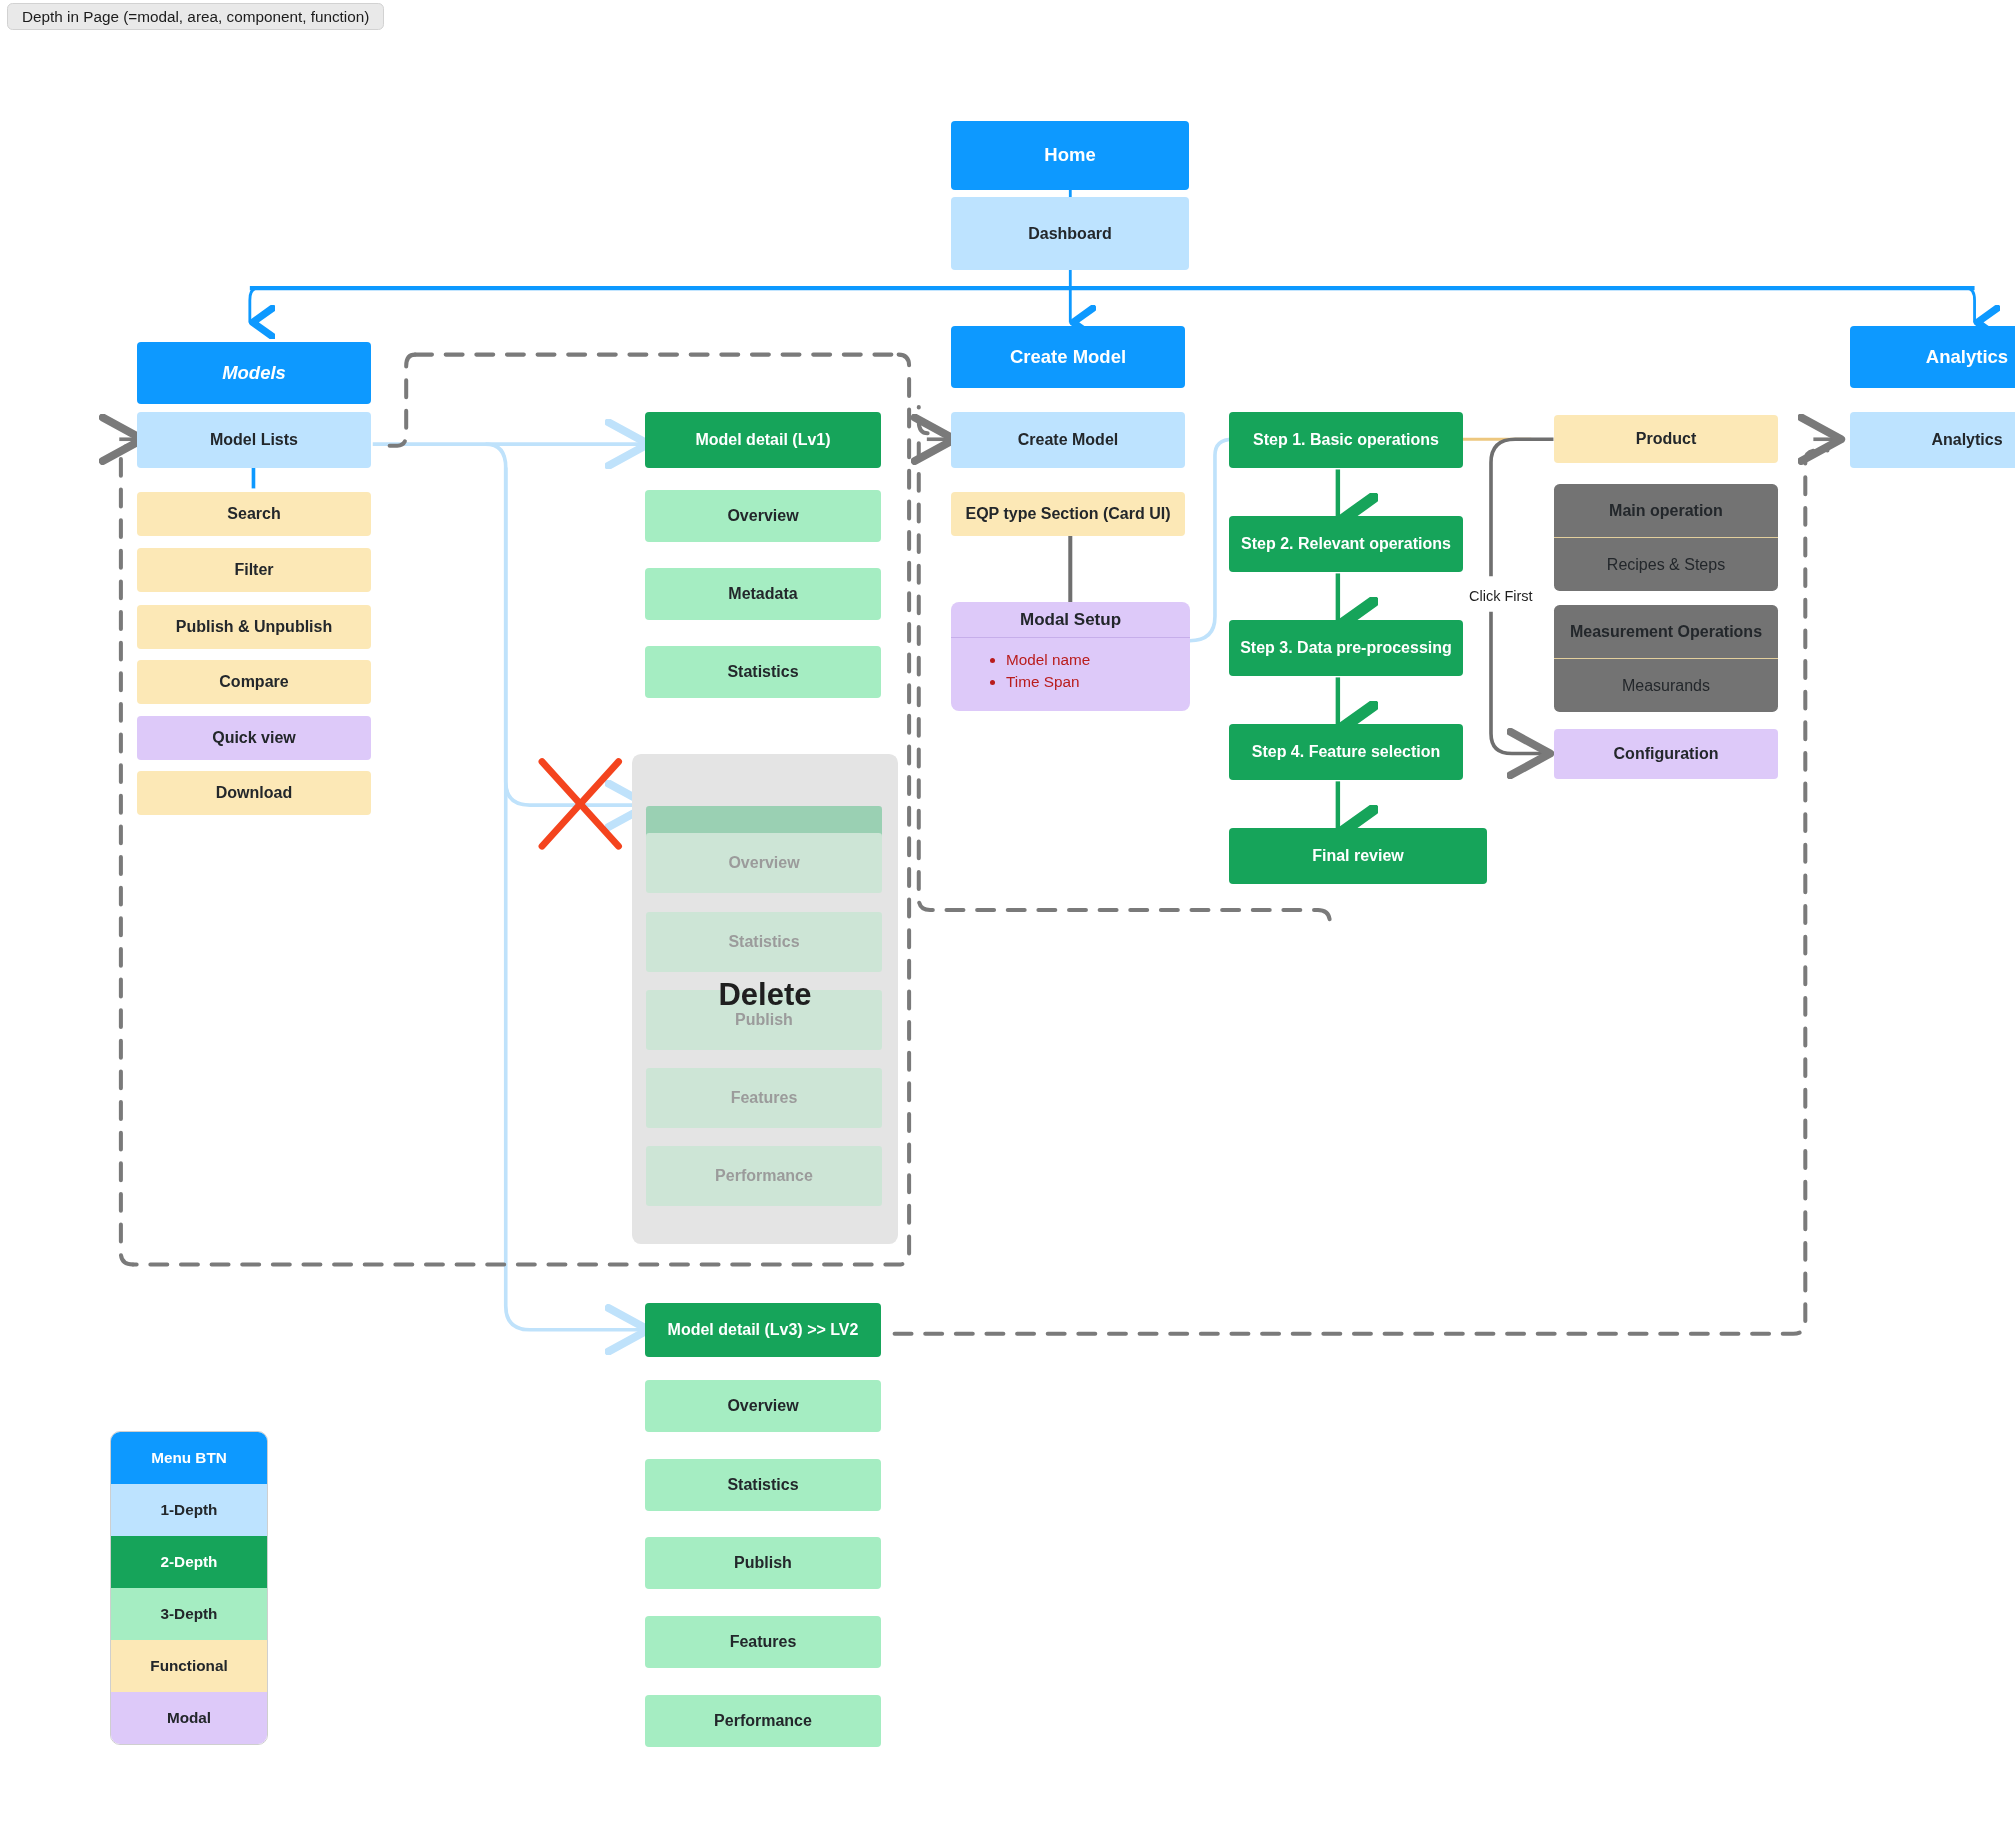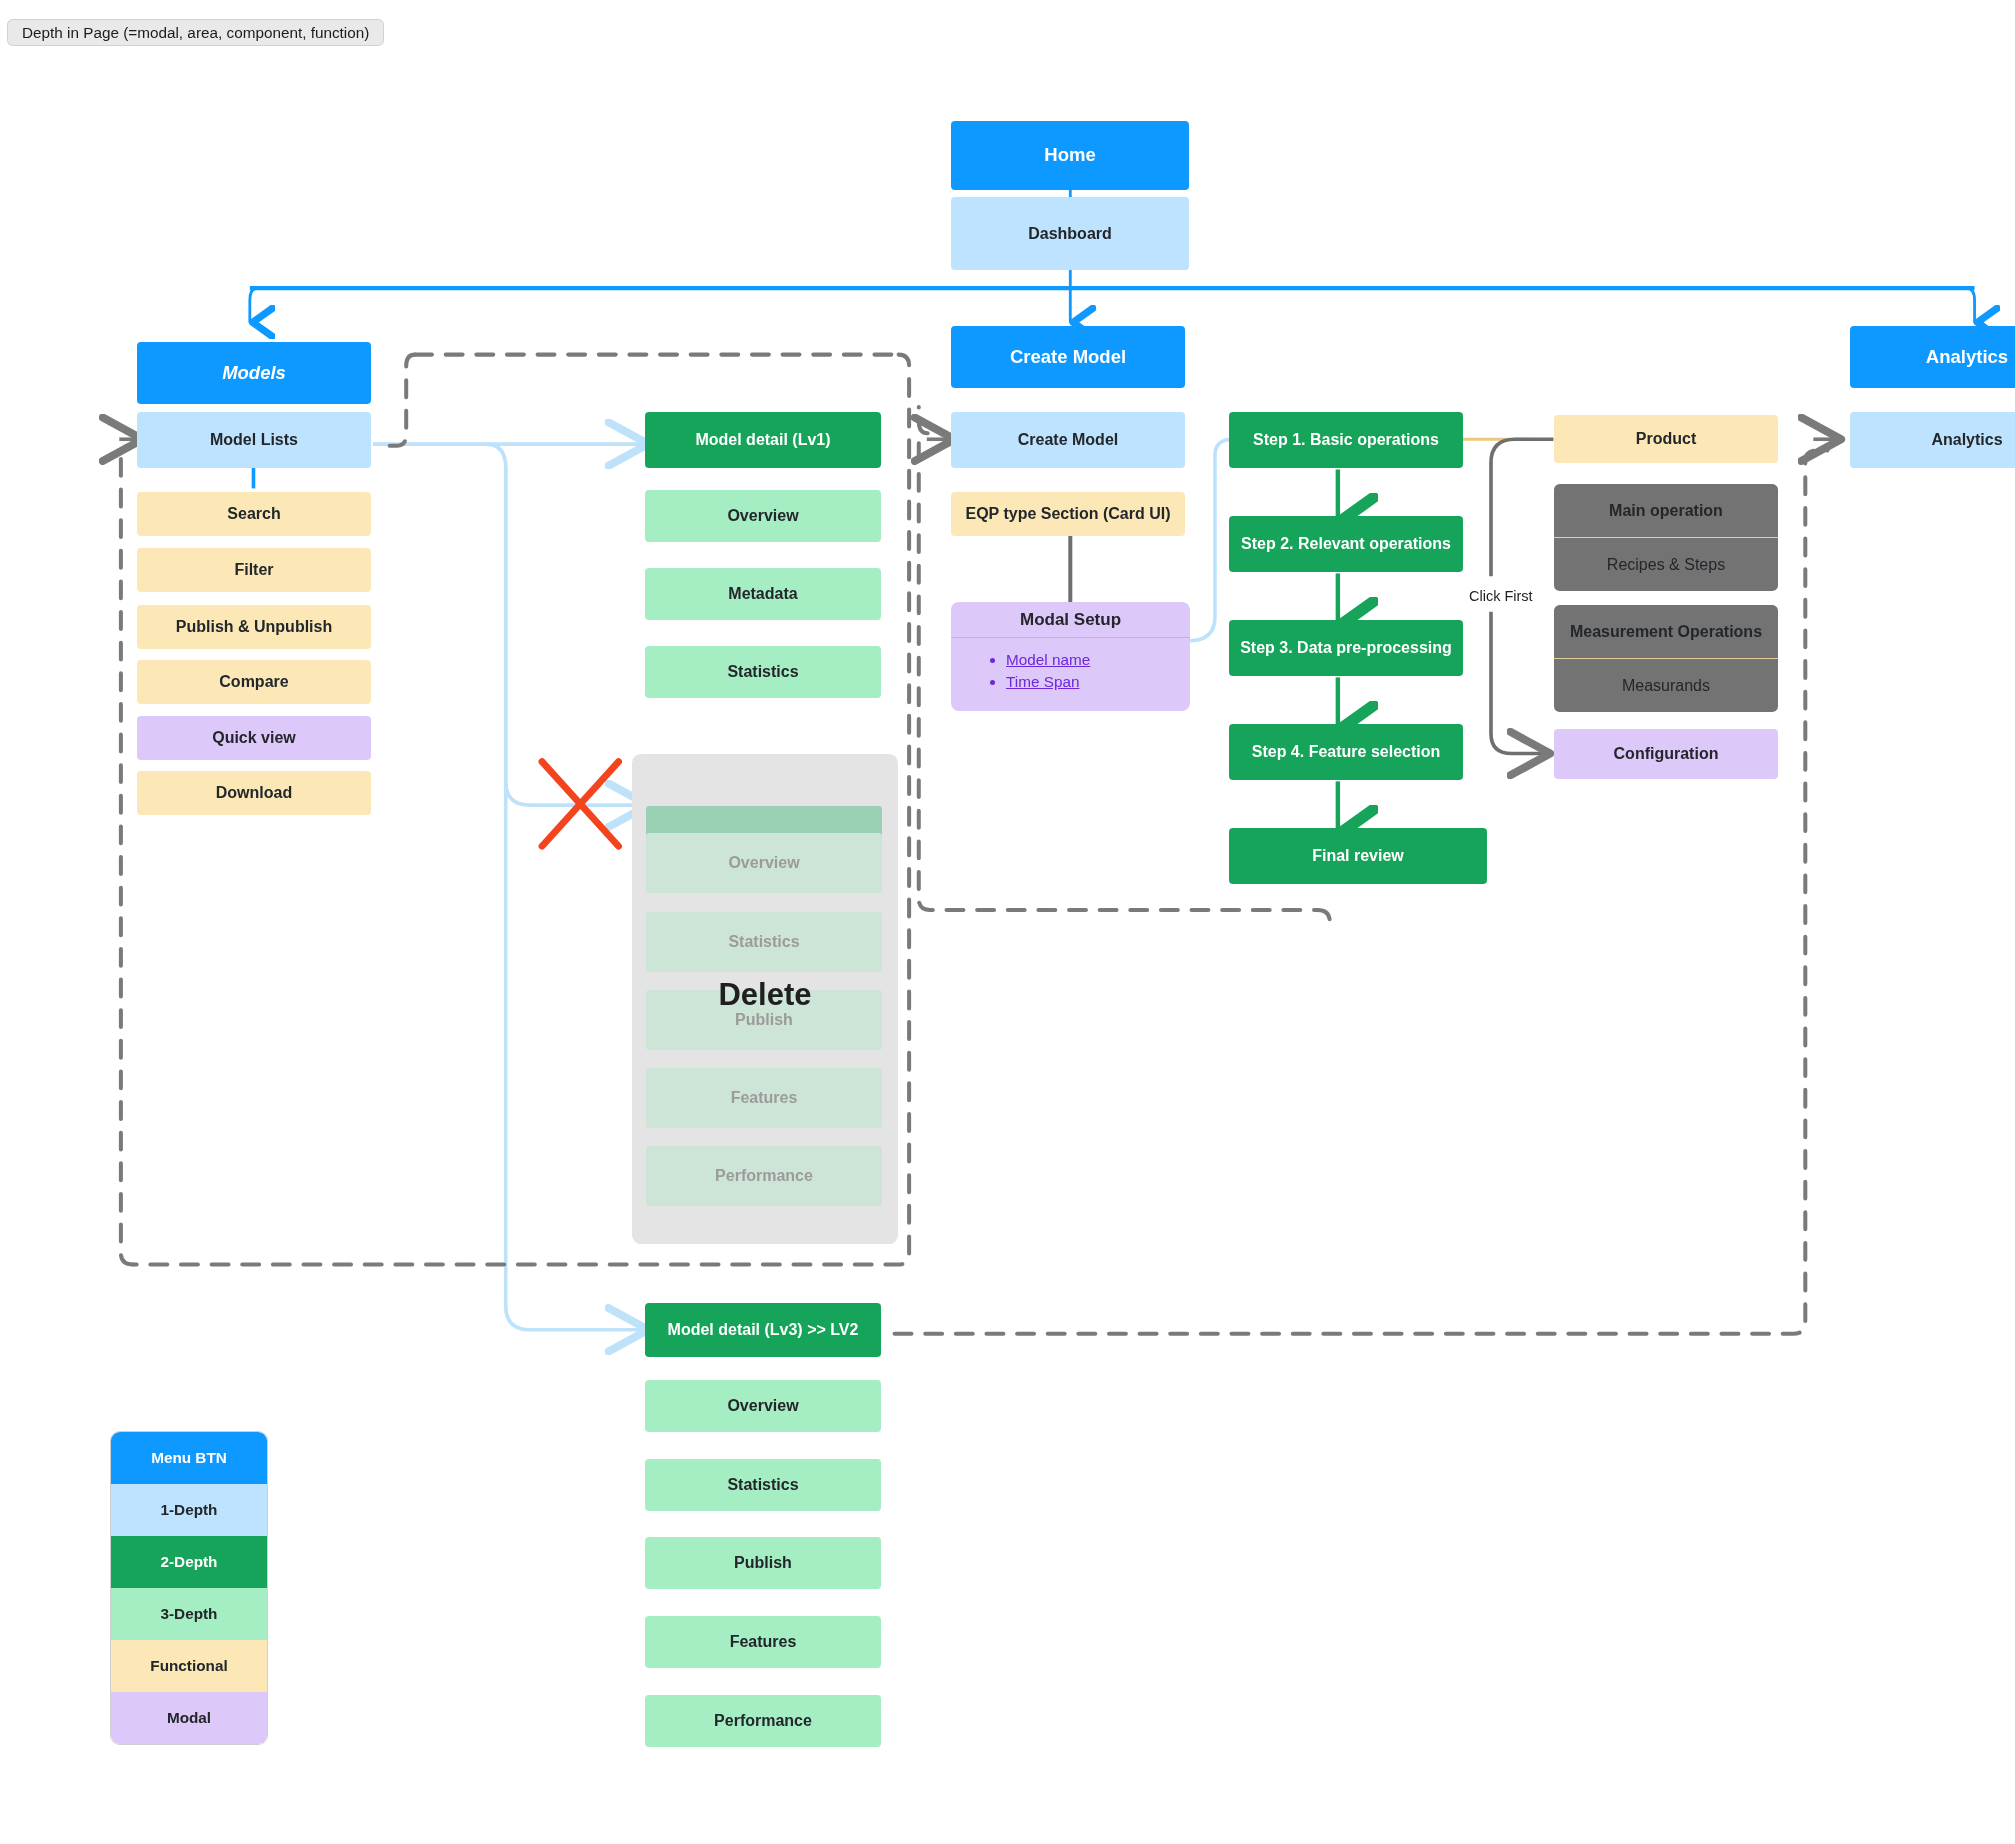--- a/index.html
+++ b/index.html
@@ -12,37 +12,37 @@
   .menu{background:#0d99ff;color:#ffffff;font-size:18.5px;}
   .d1{background:#bde3ff;color:#23272b;font-size:16px;}
   .d2{background:#16a45a;color:#ffffff;font-size:16px;}
   .d3{background:#a5edc2;color:#23272b;font-size:16px;}
   .fn{background:#fce8b6;color:#23272b;font-size:16px;text-align:right;}
   .modal{background:#ddc9f9;color:#23272b;font-size:16px;}
 
   
   #title-pill{position:absolute;left:7.3px;top:3.2px;height:25px;padding:0 13.7px;display:flex;align-items:center;
               background:#e9e9e9;border:0.8px solid #d2d2d2;border-radius:5.6px;color:#1c1c1c;font-size:15.3px;
-              font-weight:400;white-space:nowrap;margin-top:16px;}
+              font-weight:400;white-space:nowrap;}
 
   
   .card2{position:absolute;box-sizing:border-box;background:#737373;border-radius:5.6px;overflow:hidden;
          display:flex;flex-direction:column;}
   .card2 .top{flex:1;display:flex;align-items:center;justify-content:center;font-weight:700;font-size:16px;color:#23272b;}
   .card2 .bot{flex:1;display:flex;align-items:center;justify-content:center;font-weight:400;font-size:16px;color:#23272b;
                border-top:0.8px solid #e3cf9d;}
 
   
   #modal-setup{position:absolute;box-sizing:border-box;background:#ddc9f9;border-radius:8px;overflow:hidden;
                display:flex;flex-direction:column;}
   #modal-setup .ms-title{height:35px;display:flex;align-items:center;justify-content:center;
         font-weight:700;font-size:17px;color:#23272b;}
   #modal-setup .ms-body{flex:1;border-top:0.8px solid #c6aeea;padding:10.5px 0 0 39px;}
   #modal-setup ul{margin:0;padding:0 0 0 16px;}
-  #modal-setup li{font-size:15.3px;color:#6d28d9;font-weight:400;line-height:1.45;list-style:disc;text-decoration:underline;}
+  #modal-setup li{font-size:15.3px;color:#b91c1c;font-weight:400;line-height:1.45;list-style:disc;}
 
   
   #lv2-group{position:absolute;background:#e4e4e4;border-radius:8.9px;}
   .lv2-head{position:absolute;background:#9ad0b3;color:#e3ecea;border-radius:3.2px;display:flex;align-items:center;
             justify-content:center;font-weight:700;font-size:16px;}
   .lv2-item{position:absolute;background:#cde5d6;color:#9b9b9b;border-radius:3.2px;display:flex;align-items:center;
             justify-content:center;font-weight:700;font-size:16px;}
   #delete-label{position:absolute;color:#1f1f1f;font-size:31px;font-weight:700;text-align:center;width:250px;}
 
   

